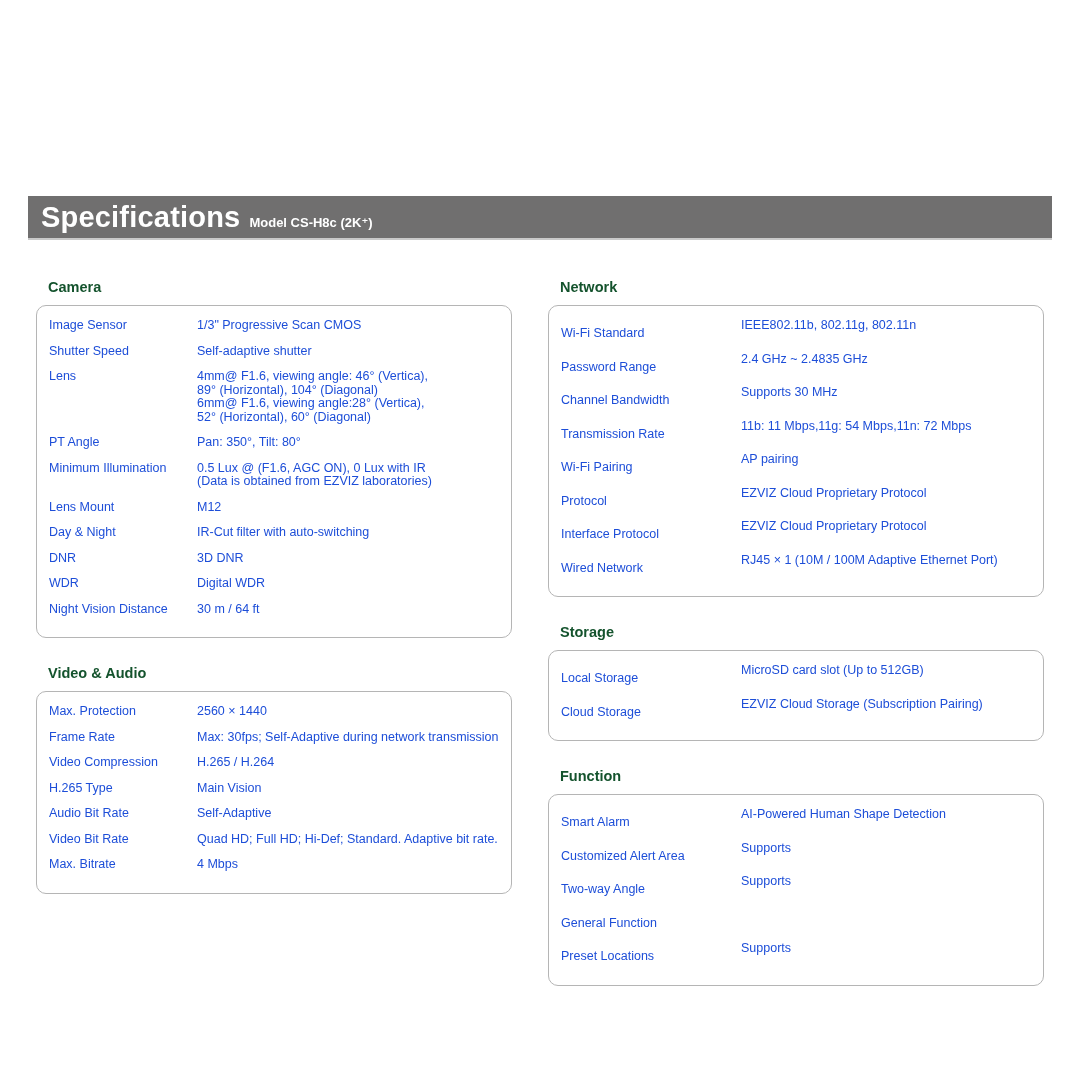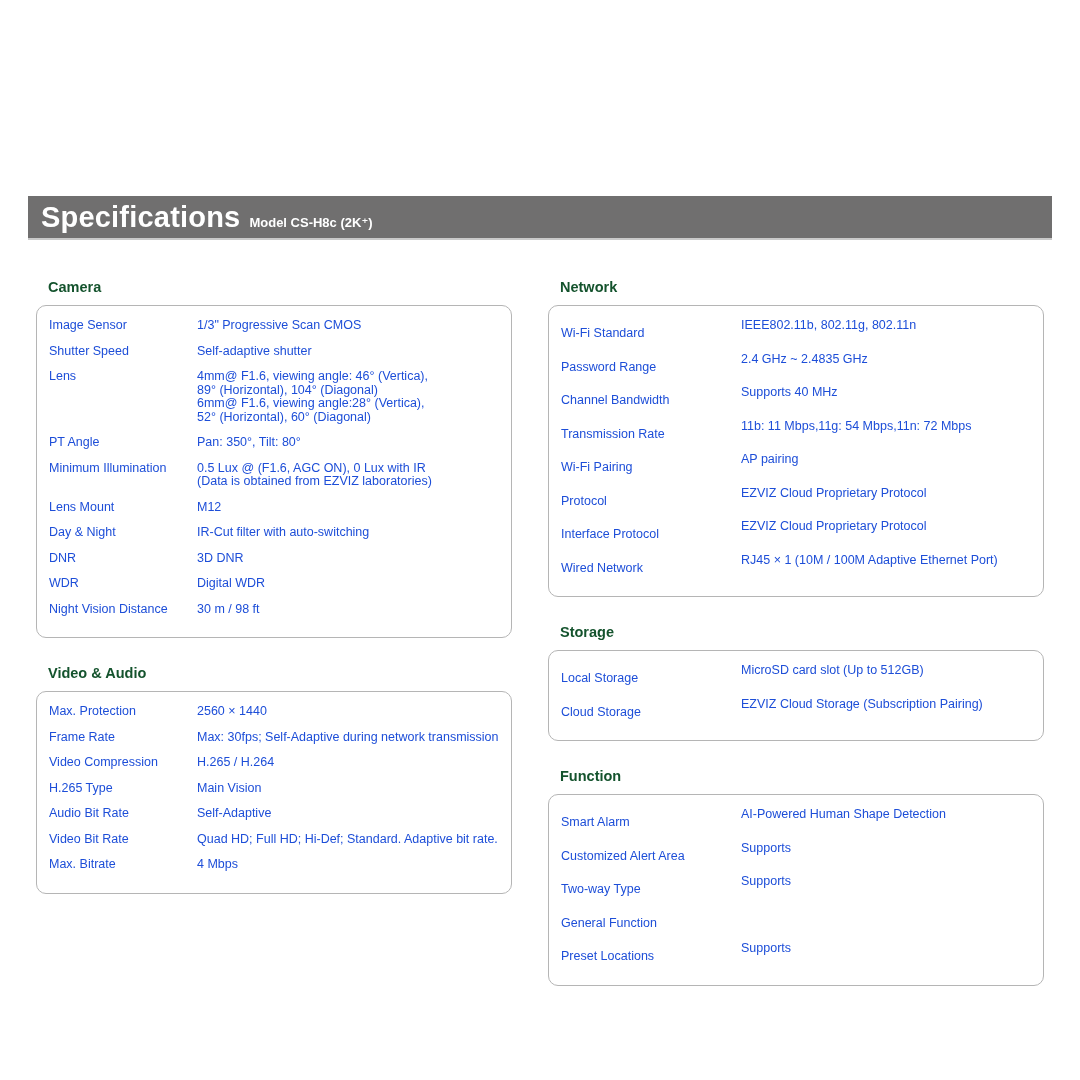--- a/index.html
+++ b/index.html
@@ -146,21 +146,21 @@
     <div class="row-value">3D DNR</div>
   </div>
 
   <div class="row">
     <div class="row-label">WDR</div>
     <div class="row-value">Digital WDR</div>
   </div>
 
   <div class="row">
     <div class="row-label">Night Vision Distance</div>
-    <div class="row-value">30 m / 98 ft</div>
+    <div class="row-value">30 m / 64 ft</div>
   </div>
 </div>
     </div>
 
     <div>
       <div class="section-title">Video &amp; Audio</div>
       <div class="spec-box">
   <div class="row">
     <div class="row-label">Max. Protection</div>
     <div class="row-value">2560 × 1440</div>
@@ -210,21 +210,21 @@
     <div class="row-value">IEEE802.11b, 802.11g, 802.11n</div>
   </div>
 
   <div class="row">
     <div class="row-label">Password Range</div>
     <div class="row-value">2.4 GHz ~ 2.4835 GHz</div>
   </div>
 
   <div class="row">
     <div class="row-label">Channel Bandwidth</div>
-    <div class="row-value">Supports 40 MHz</div>
+    <div class="row-value">Supports 30 MHz</div>
   </div>
 
   <div class="row">
     <div class="row-label">Transmission Rate</div>
     <div class="row-value">11b: 11 Mbps,11g: 54 Mbps,11n: 72 Mbps</div>
   </div>
 
   <div class="row">
     <div class="row-label">Wi-Fi Pairing</div>
     <div class="row-value">AP pairing</div>
@@ -269,21 +269,21 @@
     <div class="row-label">Smart Alarm</div>
     <div class="row-value">AI-Powered Human Shape Detection</div>
   </div>
 
   <div class="row">
     <div class="row-label">Customized Alert Area</div>
     <div class="row-value">Supports</div>
   </div>
 
   <div class="row">
-    <div class="row-label">Two-way Type</div>
+    <div class="row-label">Two-way Angle</div>
     <div class="row-value">Supports</div>
   </div>
 
   <div class="row">
     <div class="row-label">General Function</div>
   </div>
 
   <div class="row">
     <div class="row-label">Preset Locations</div>
     <div class="row-value">Supports</div>

